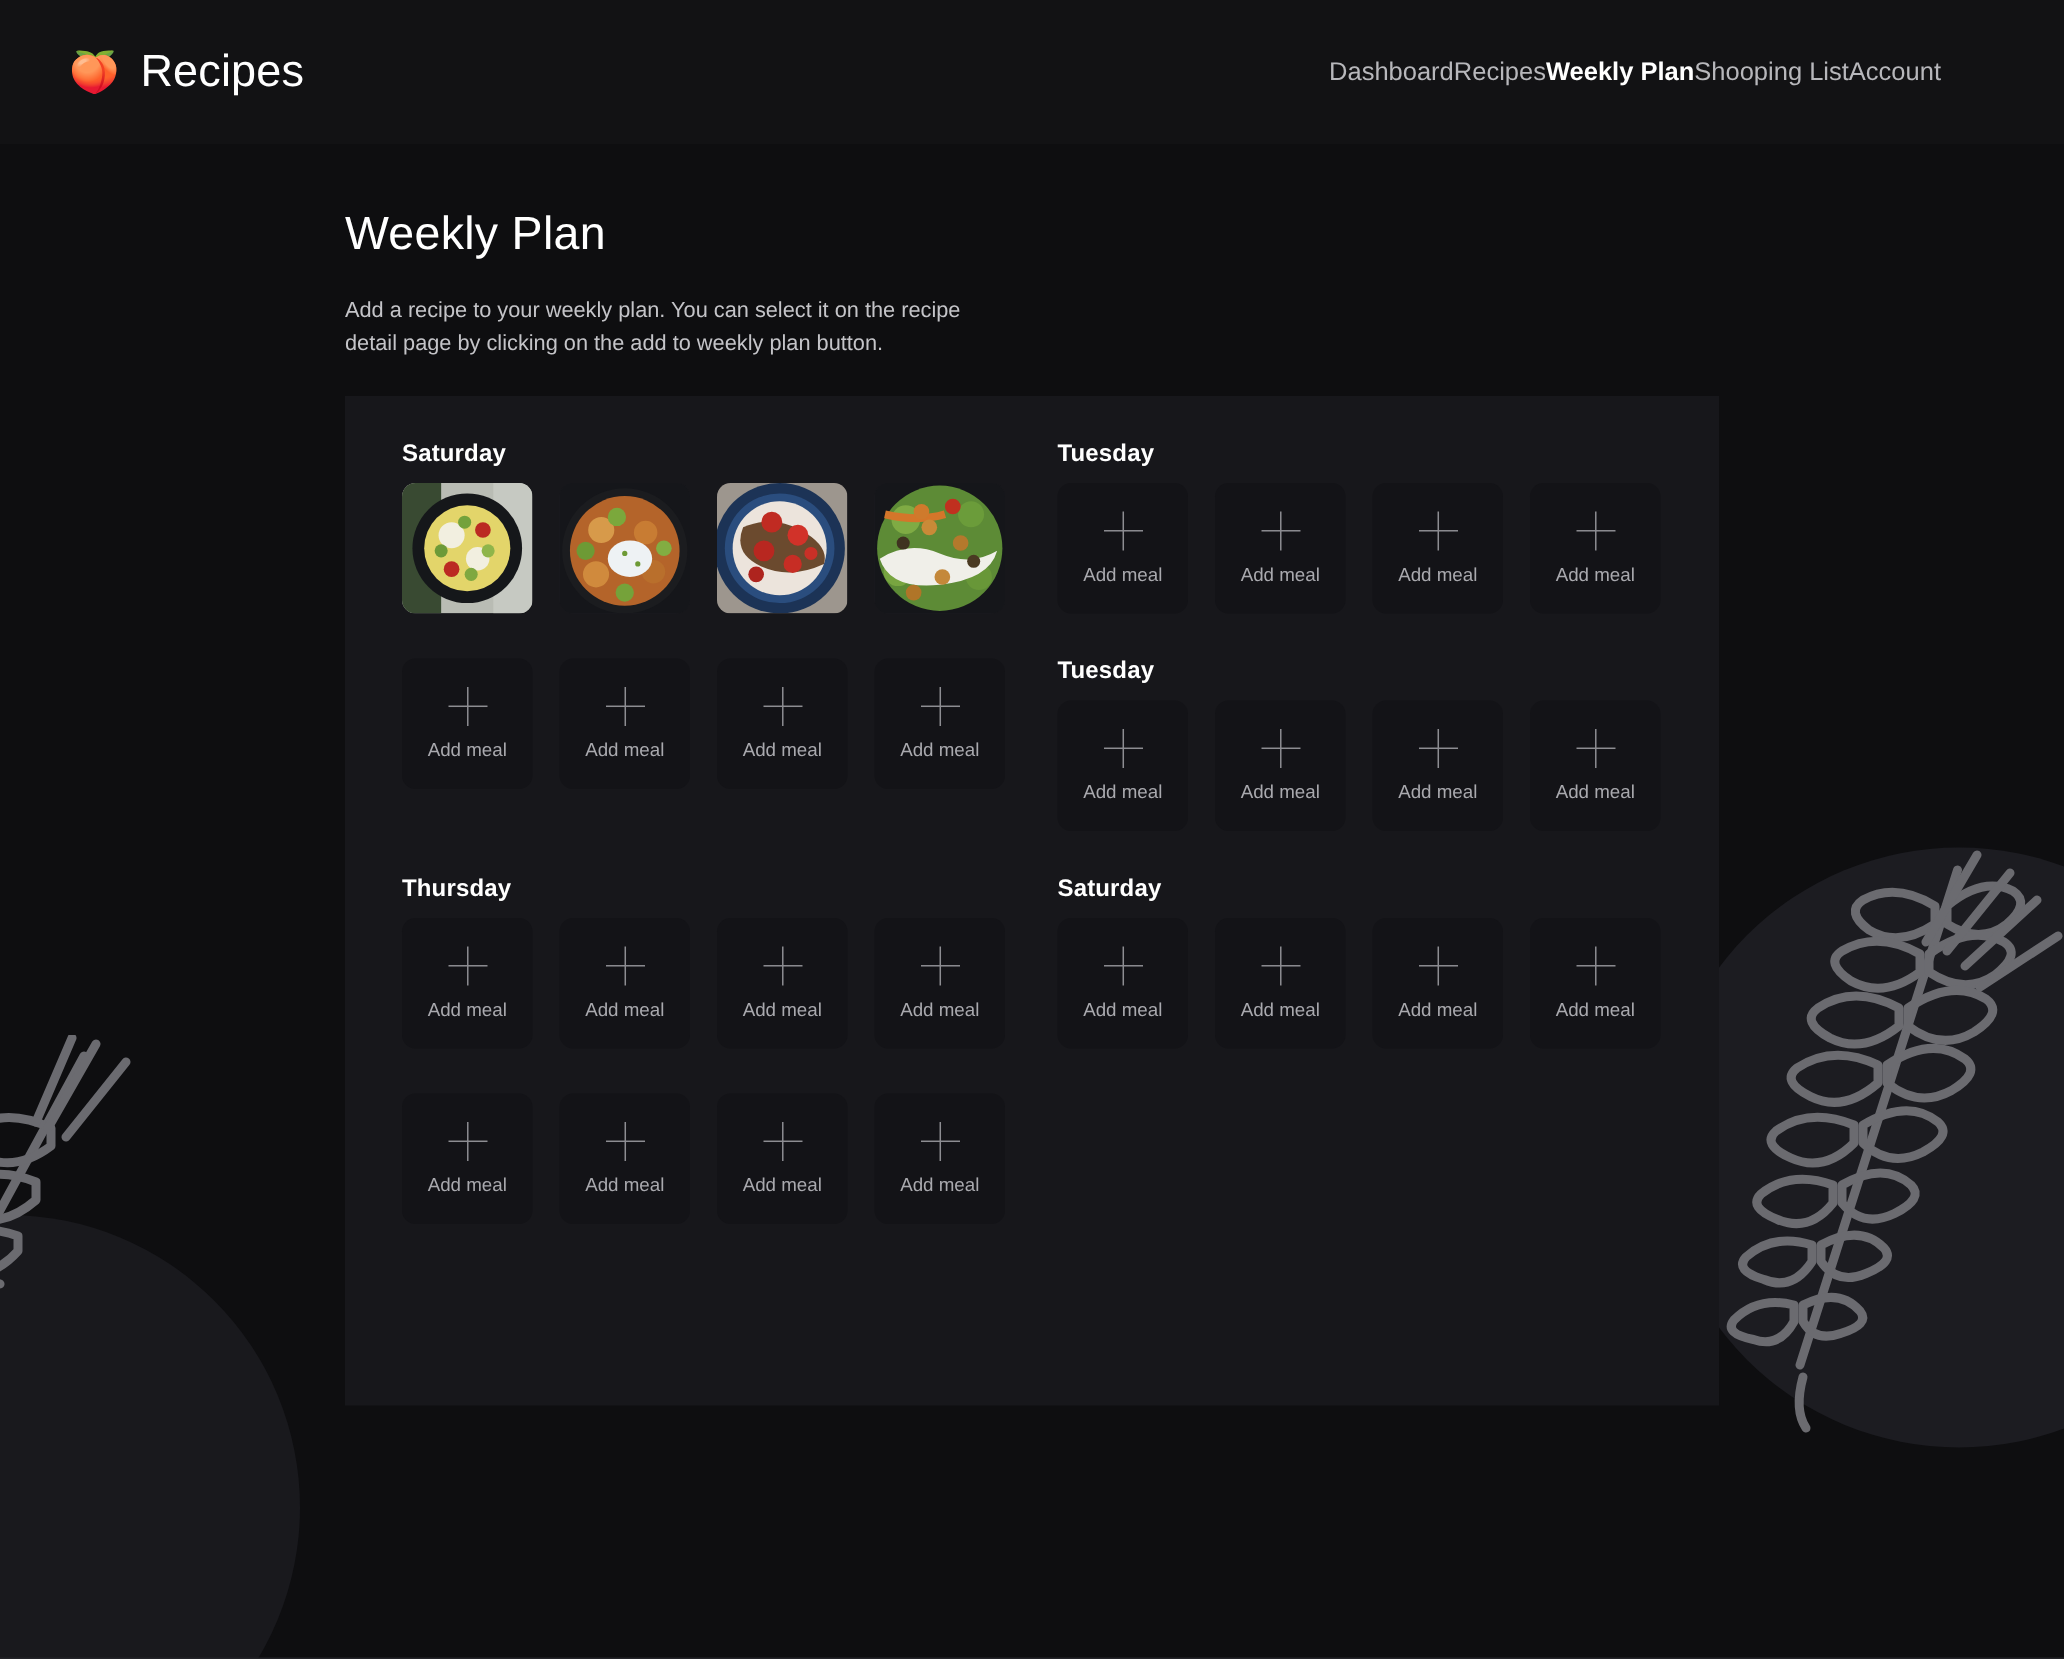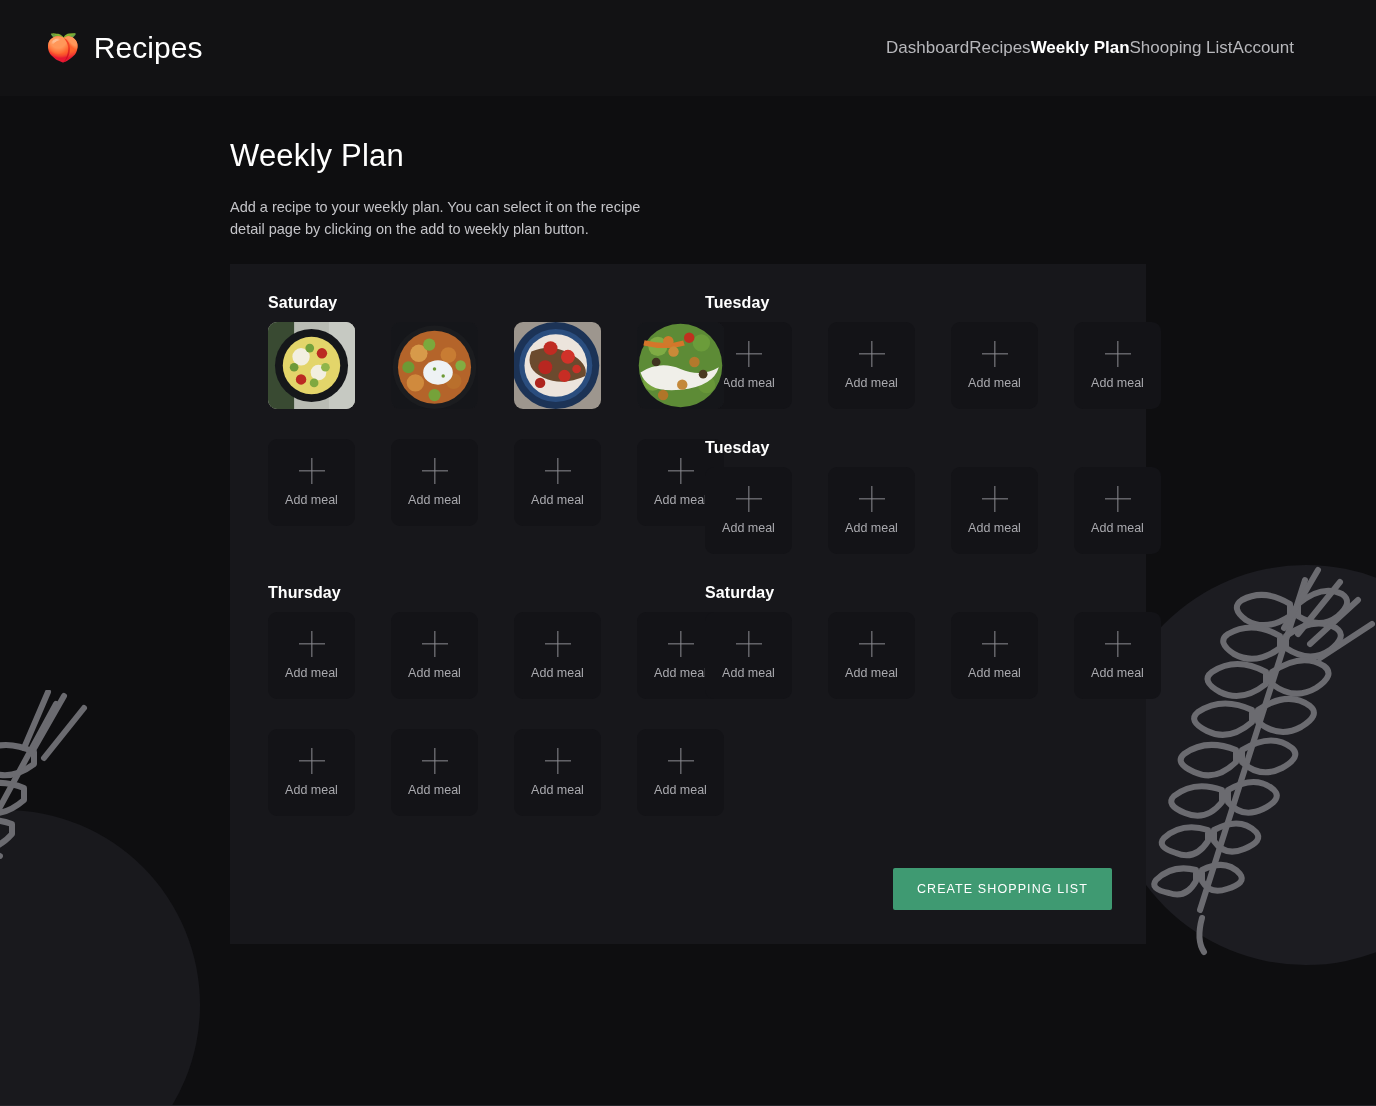--- a/index.html
+++ b/index.html
@@ -140,21 +140,21 @@
   .day-block { }
   .day-name {
     font-size: 16px;
     font-weight: 700;
     color: #ffffff;
     margin-bottom: 10px;
     letter-spacing: 0.1px;
   }
   .meal-row {
     display: flex;
-    gap: 36px;
+    gap: 18px;
     margin-bottom: 24px;
   }
 
   
   .meal-card {
     width: 87px;
     height: 87px;
     border-radius: 9px;
     background: #131317;
     display: flex;
@@ -487,19 +487,16 @@
               <div class="meal-card-label">Add meal</div>
             </div>
             <div class="meal-card">
               <div class="plus-icon"></div>
               <div class="meal-card-label">Add meal</div>
             </div>
           </div>
         </div>
       </div>
 
-    <div class="cta-row">
-      <button class="cta-button">CREATE SHOPPING LIST</button>
-    </div>
   </section>
 </main>
 
 <div class="bottom-rule"></div>
 
 </body></html>

